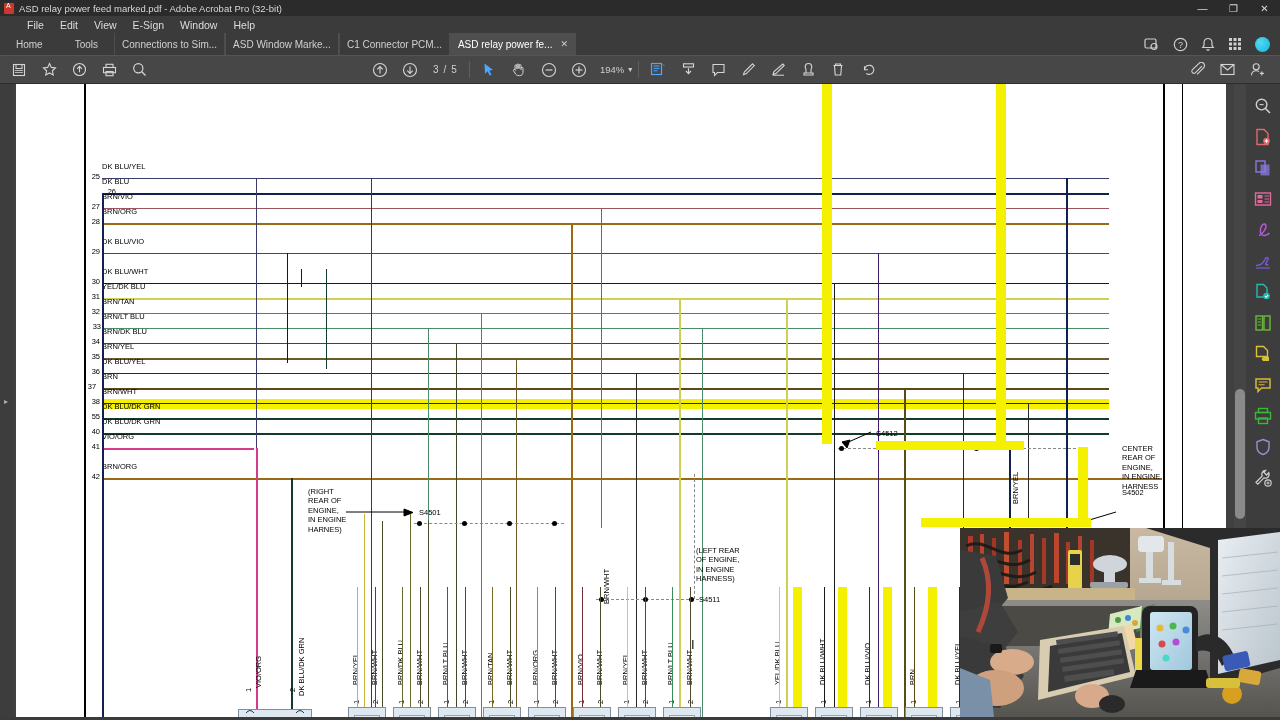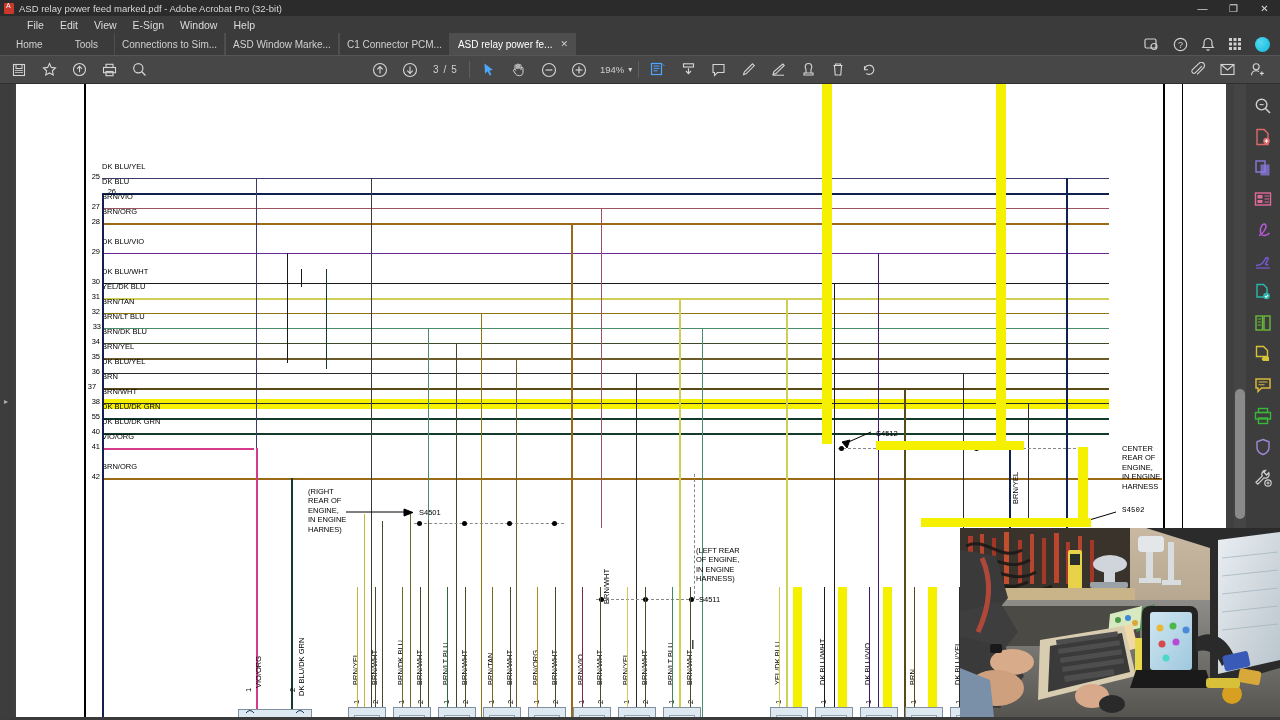--- a/index.html
+++ b/index.html
@@ -541,21 +541,21 @@
         <div class="lbl" style="left: 860px; top: 345px;">
           <div>S4512</div>
         </div>
         <div class="lbl" style="left: 1106px; top: 360px;">
           <div>CENTER</div>
           <div>REAR OF</div>
           <div>ENGINE,</div>
           <div>IN ENGINE</div>
           <div>HARNESS</div>
         </div>
-        <div class="lbl" style="left: 1106px; top: 422px; font-family: Liberation Mono, monospace;">
+        <div class="lbl" style="left: 1106px; top: 404px;">
           <div>S4502</div>
         </div>
         <div class="lbl vert" style="left: 238px; top: 604px;">
           <div>VIO/ORG</div>
         </div>
         <div class="lbl vert" style="left: 281px; top: 612px;">
           <div>DK BLU/DK GRN</div>
         </div>
         <div class="lbl vert" style="left: 228px; top: 608px;">
           <div>1</div>

